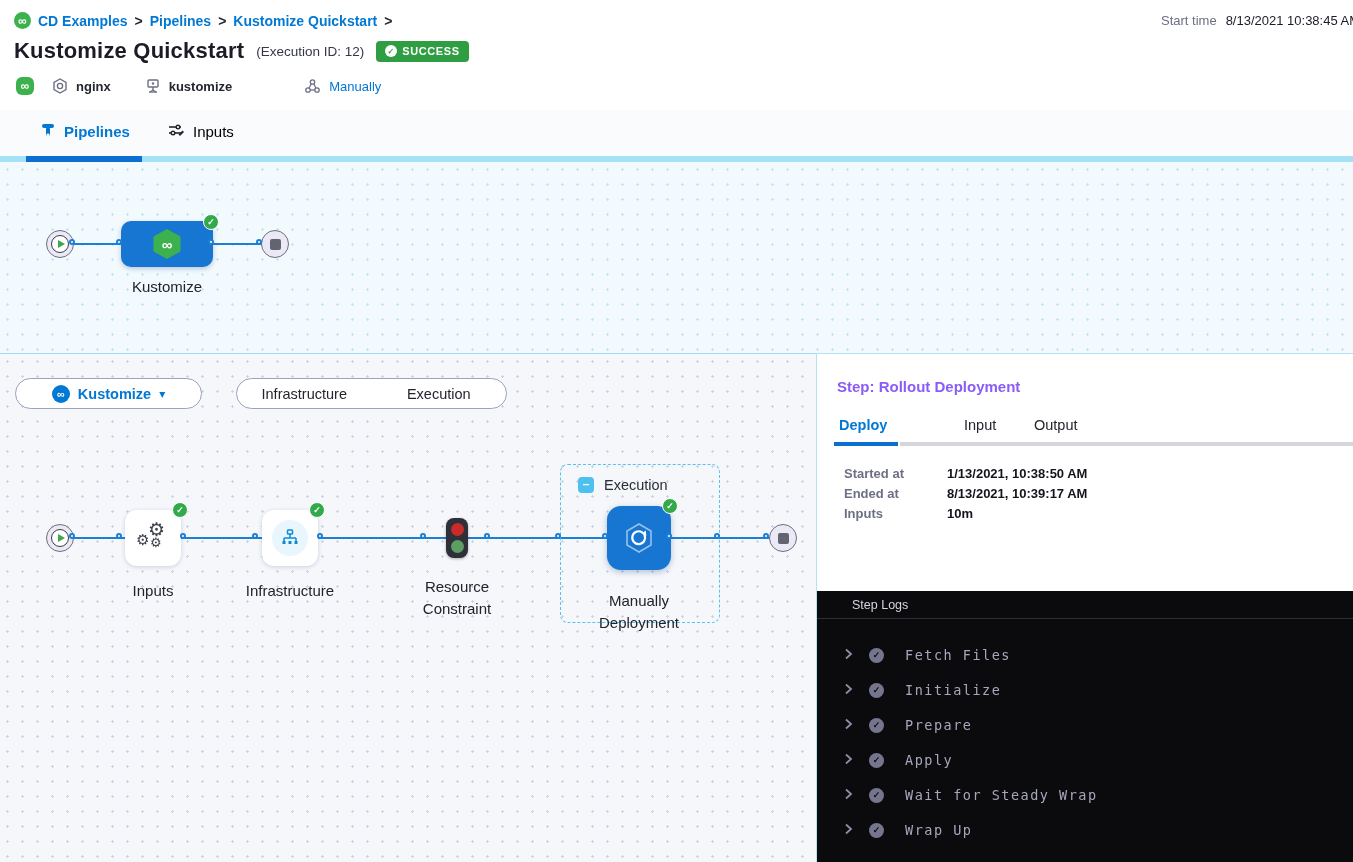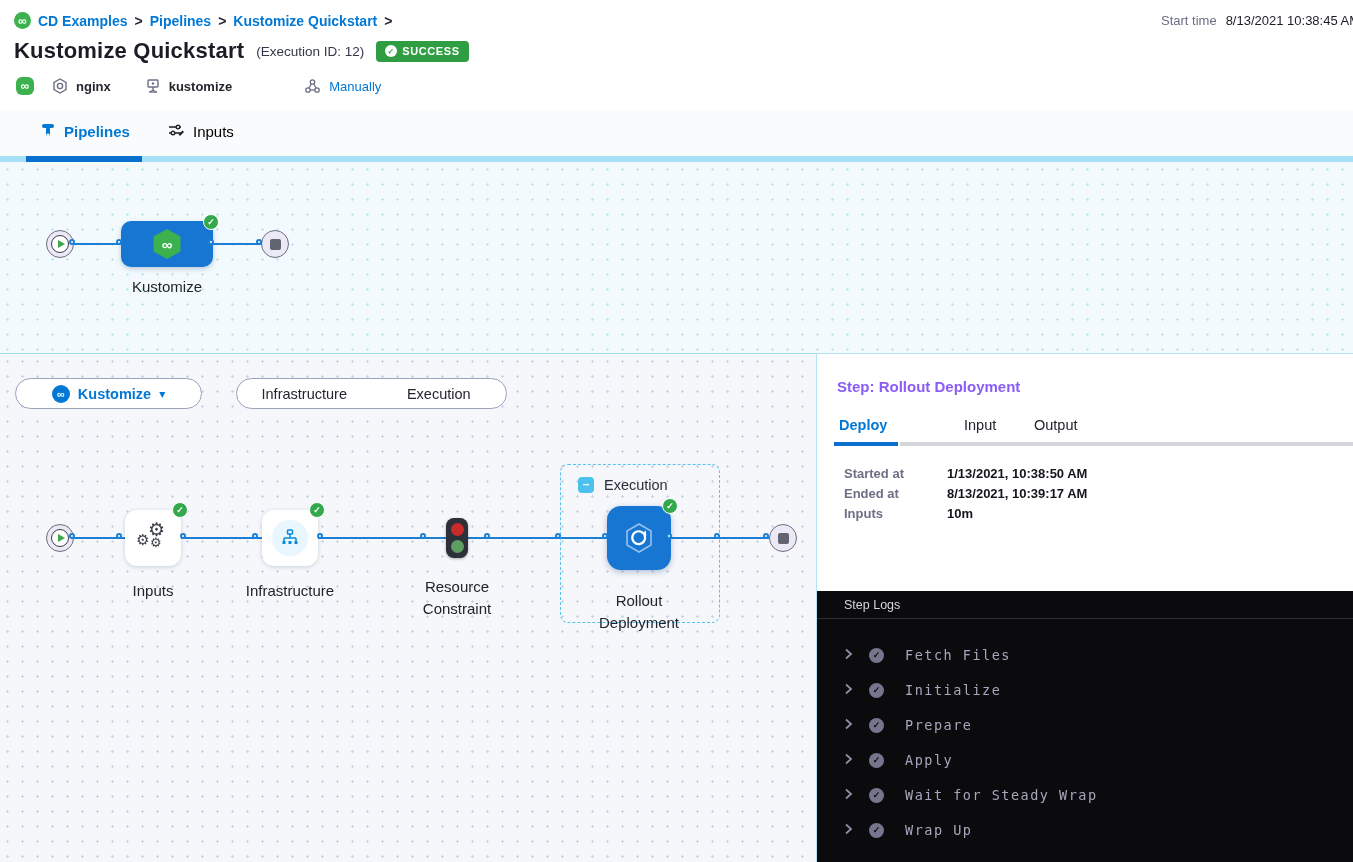--- a/index.html
+++ b/index.html
@@ -89,21 +89,21 @@
   .ptab-bar-blue { position:absolute; top:88px; left:17px; width:64px; height:4px; background:#0b6fd0; }
   .ptab-bar-gray { position:absolute; top:88px; left:83px; right:0; height:4px; background:#d5d5dc; }
 
   .details { position:absolute; top:110px; left:27px; right:10px; }
   .drow { display:flex; font-size:13px; line-height:20px; }
   .drow .dl { width:103px; color:#6d6f85; font-weight:600; }
   .drow .dv { color:#14141c; font-weight:700; }
   .dlink { color:#0278d5; font-weight:700; cursor:pointer; }
 
   .logs { position:absolute; left:0; right:0; top:237px; bottom:0; background:#0b0b0e; }
-  .logs-head { height:28px; border-bottom:1px solid #2e2e34; display:flex; align-items:center; padding-left:27px; color:#d6d6e0; font-size:12.5px; }
+  .logs-head { height:28px; border-bottom:1px solid #2e2e34; display:flex; align-items:center; padding-left:35px; color:#d6d6e0; font-size:12.5px; }
   .log-row { position:absolute; left:0; height:22px; display:flex; align-items:center; cursor:pointer; }
   .log-chev { position:absolute; left:27px; color:#8e8fa6; }
   .log-check { position:absolute; left:52px; width:15px; height:15px; border-radius:50%; background:#75768e; color:#0b0b0e; font-size:9px; font-weight:700; display:flex; align-items:center; justify-content:center; }
   .log-txt { position:absolute; left:88px; font-family:"DejaVu Sans Mono", monospace; font-size:13.5px; letter-spacing:1.5px; color:#a6a7bc; white-space:nowrap; }
 </style>
 </head>
 <body>
 
 <div class="page">
 
@@ -294,21 +294,21 @@
       <div class="node-dot" style="left:484px; top:179px;"></div>
       <div class="node-dot" style="left:555px; top:179px;"></div>
       <div class="node-dot" style="left:602px; top:179px;"></div>
       <div class="node-dot" style="left:666px; top:179px;"></div>
       <div class="node-dot" style="left:714px; top:179px;"></div>
       <div class="node-dot" style="left:763px; top:179px;"></div>
 
       <div class="node-label" style="left:97px; top:228px; width:112px;">Inputs</div>
       <div class="node-label" style="left:234px; top:228px; width:112px;">Infrastructure</div>
       <div class="node-label" style="left:407px; top:222px; width:100px; line-height:22px;">Resource Constraint</div>
-      <div class="node-label" style="left:588px; top:236px; width:102px; line-height:22px;">Rollout Deployment</div>
+      <div class="node-label" style="left:588px; top:236px; width:102px; line-height:22px;">Manually Deployment</div>
     </div>
 
     <div class="step-panel">
       <div class="step-title">Step: Rollout Deployment</div>
       <div class="ptab active" style="left:22px;">Deploy</div>
       <div class="ptab plain" style="left:107px;">Input</div>
       <div class="ptab plain" style="left:177px;">Output</div>
       <div class="ptab-bar-blue"></div>
       <div class="ptab-bar-gray"></div>
 

